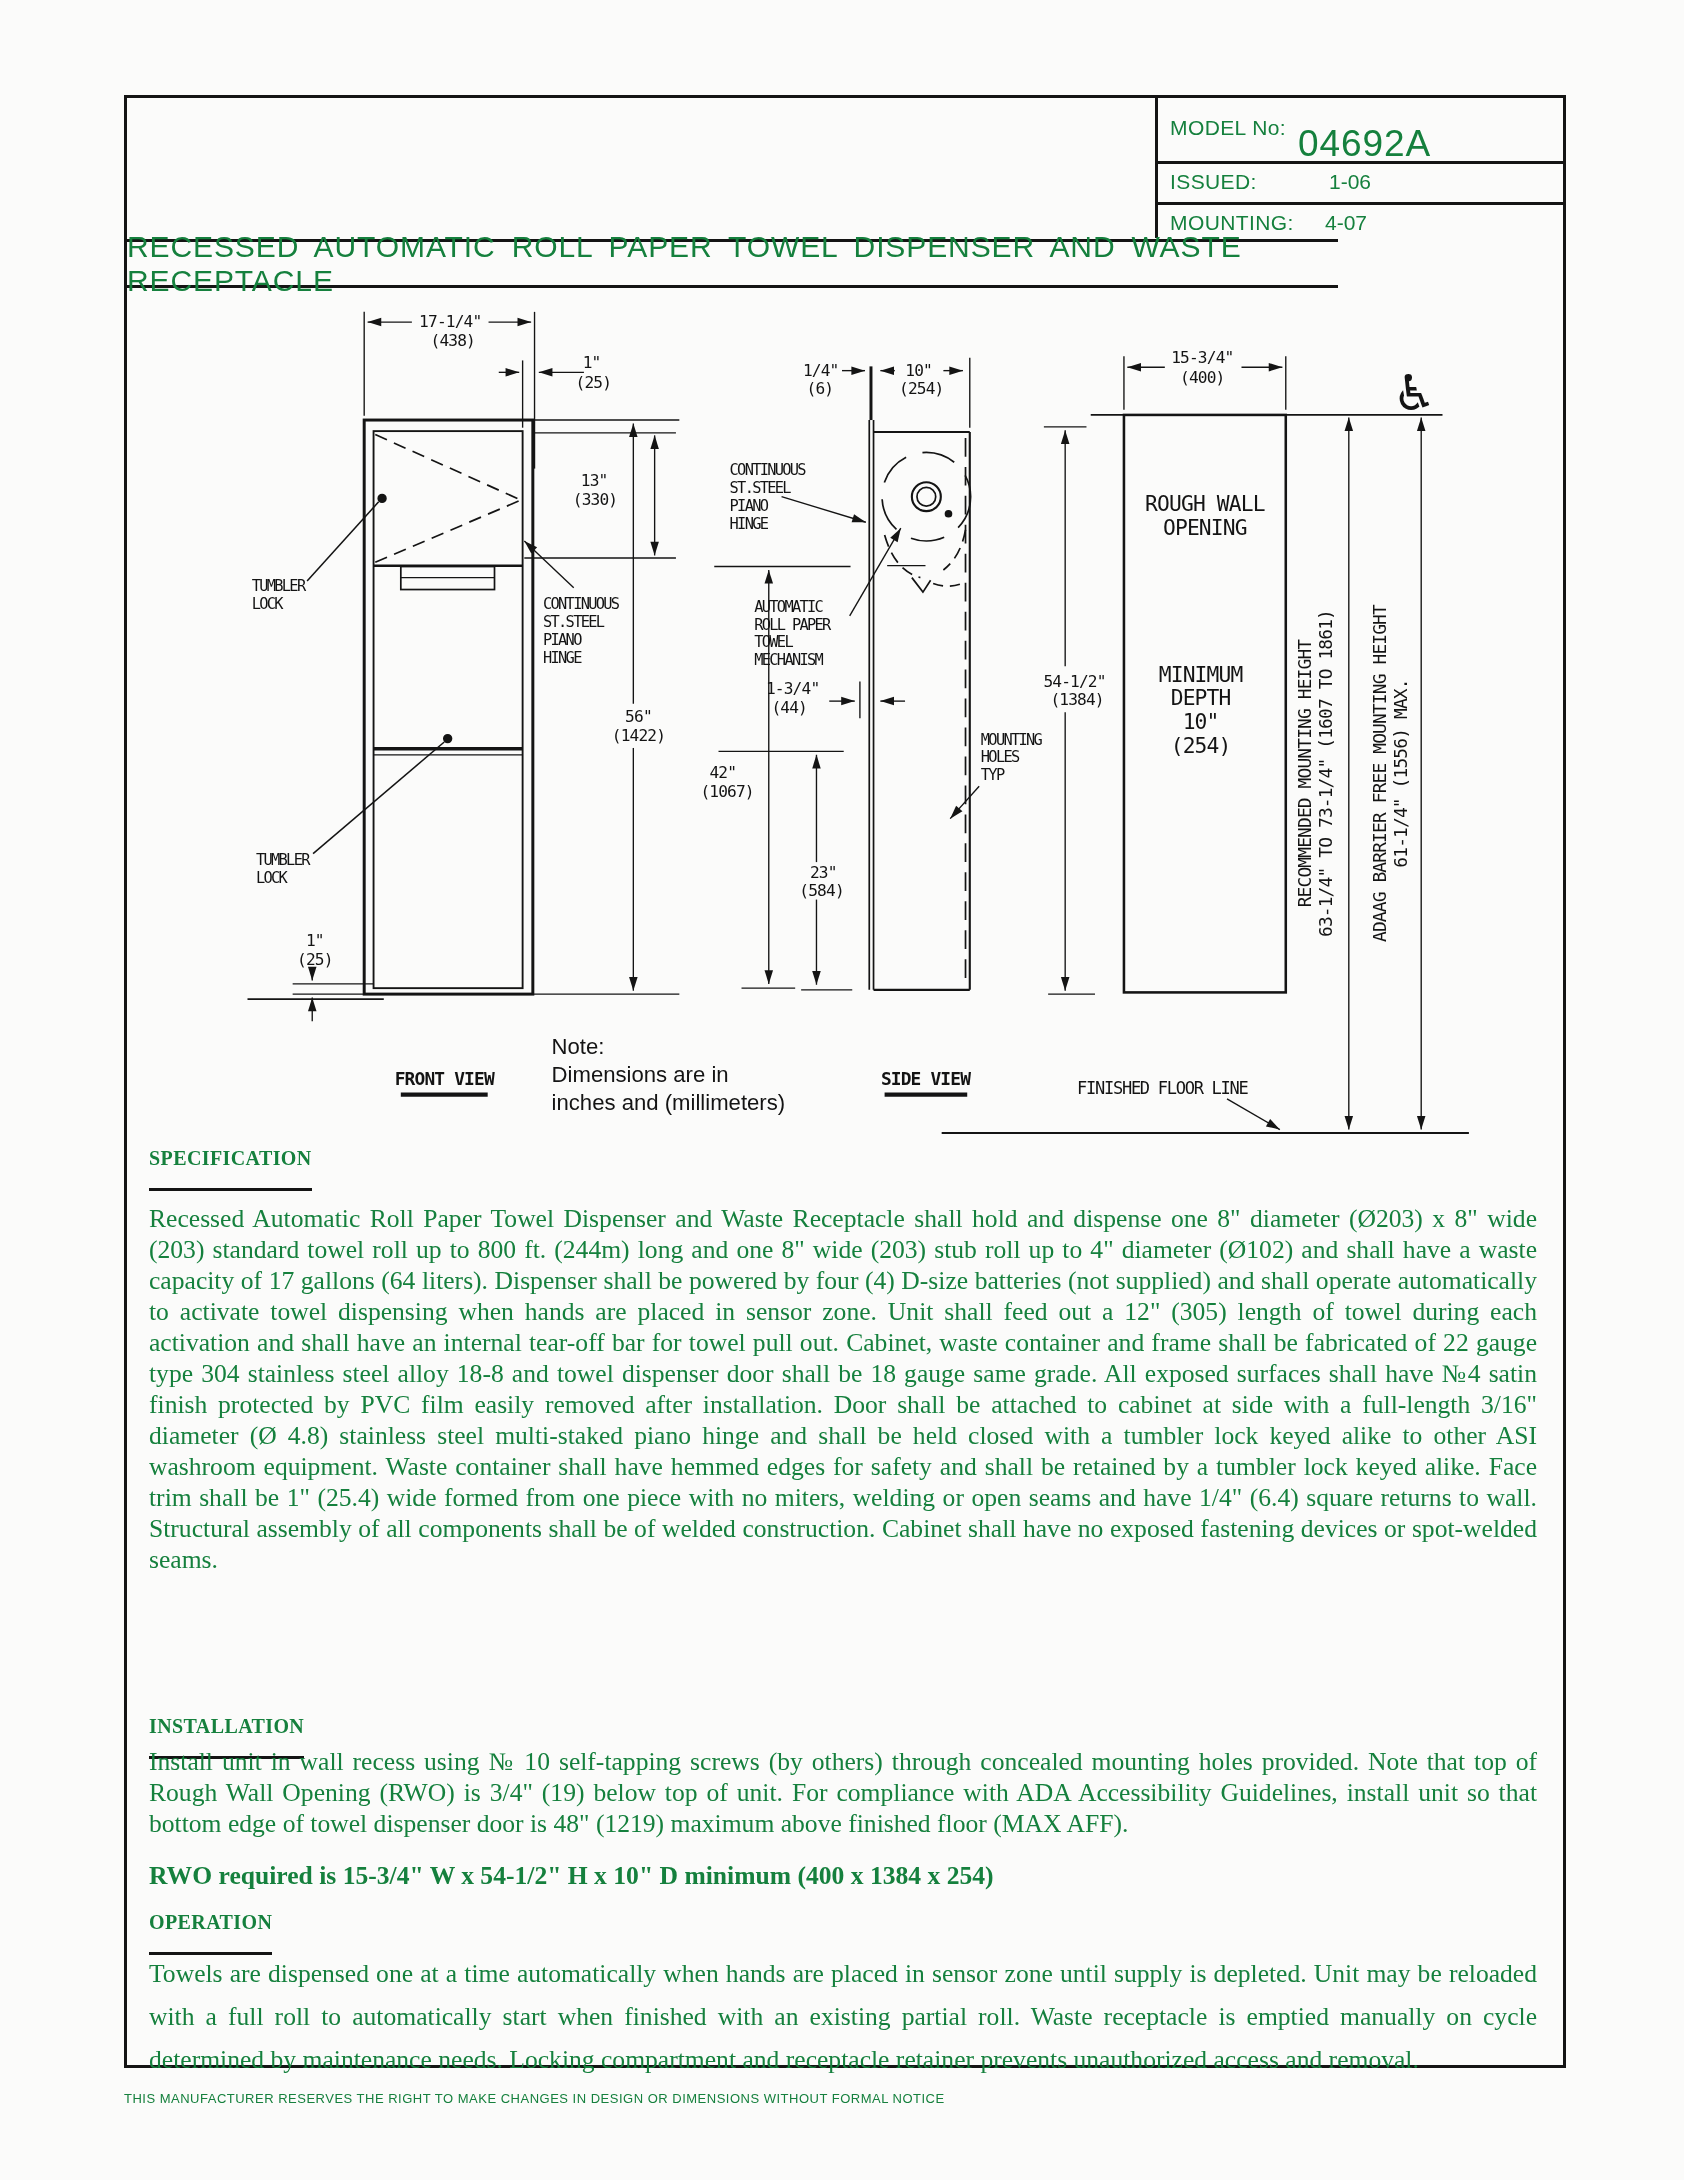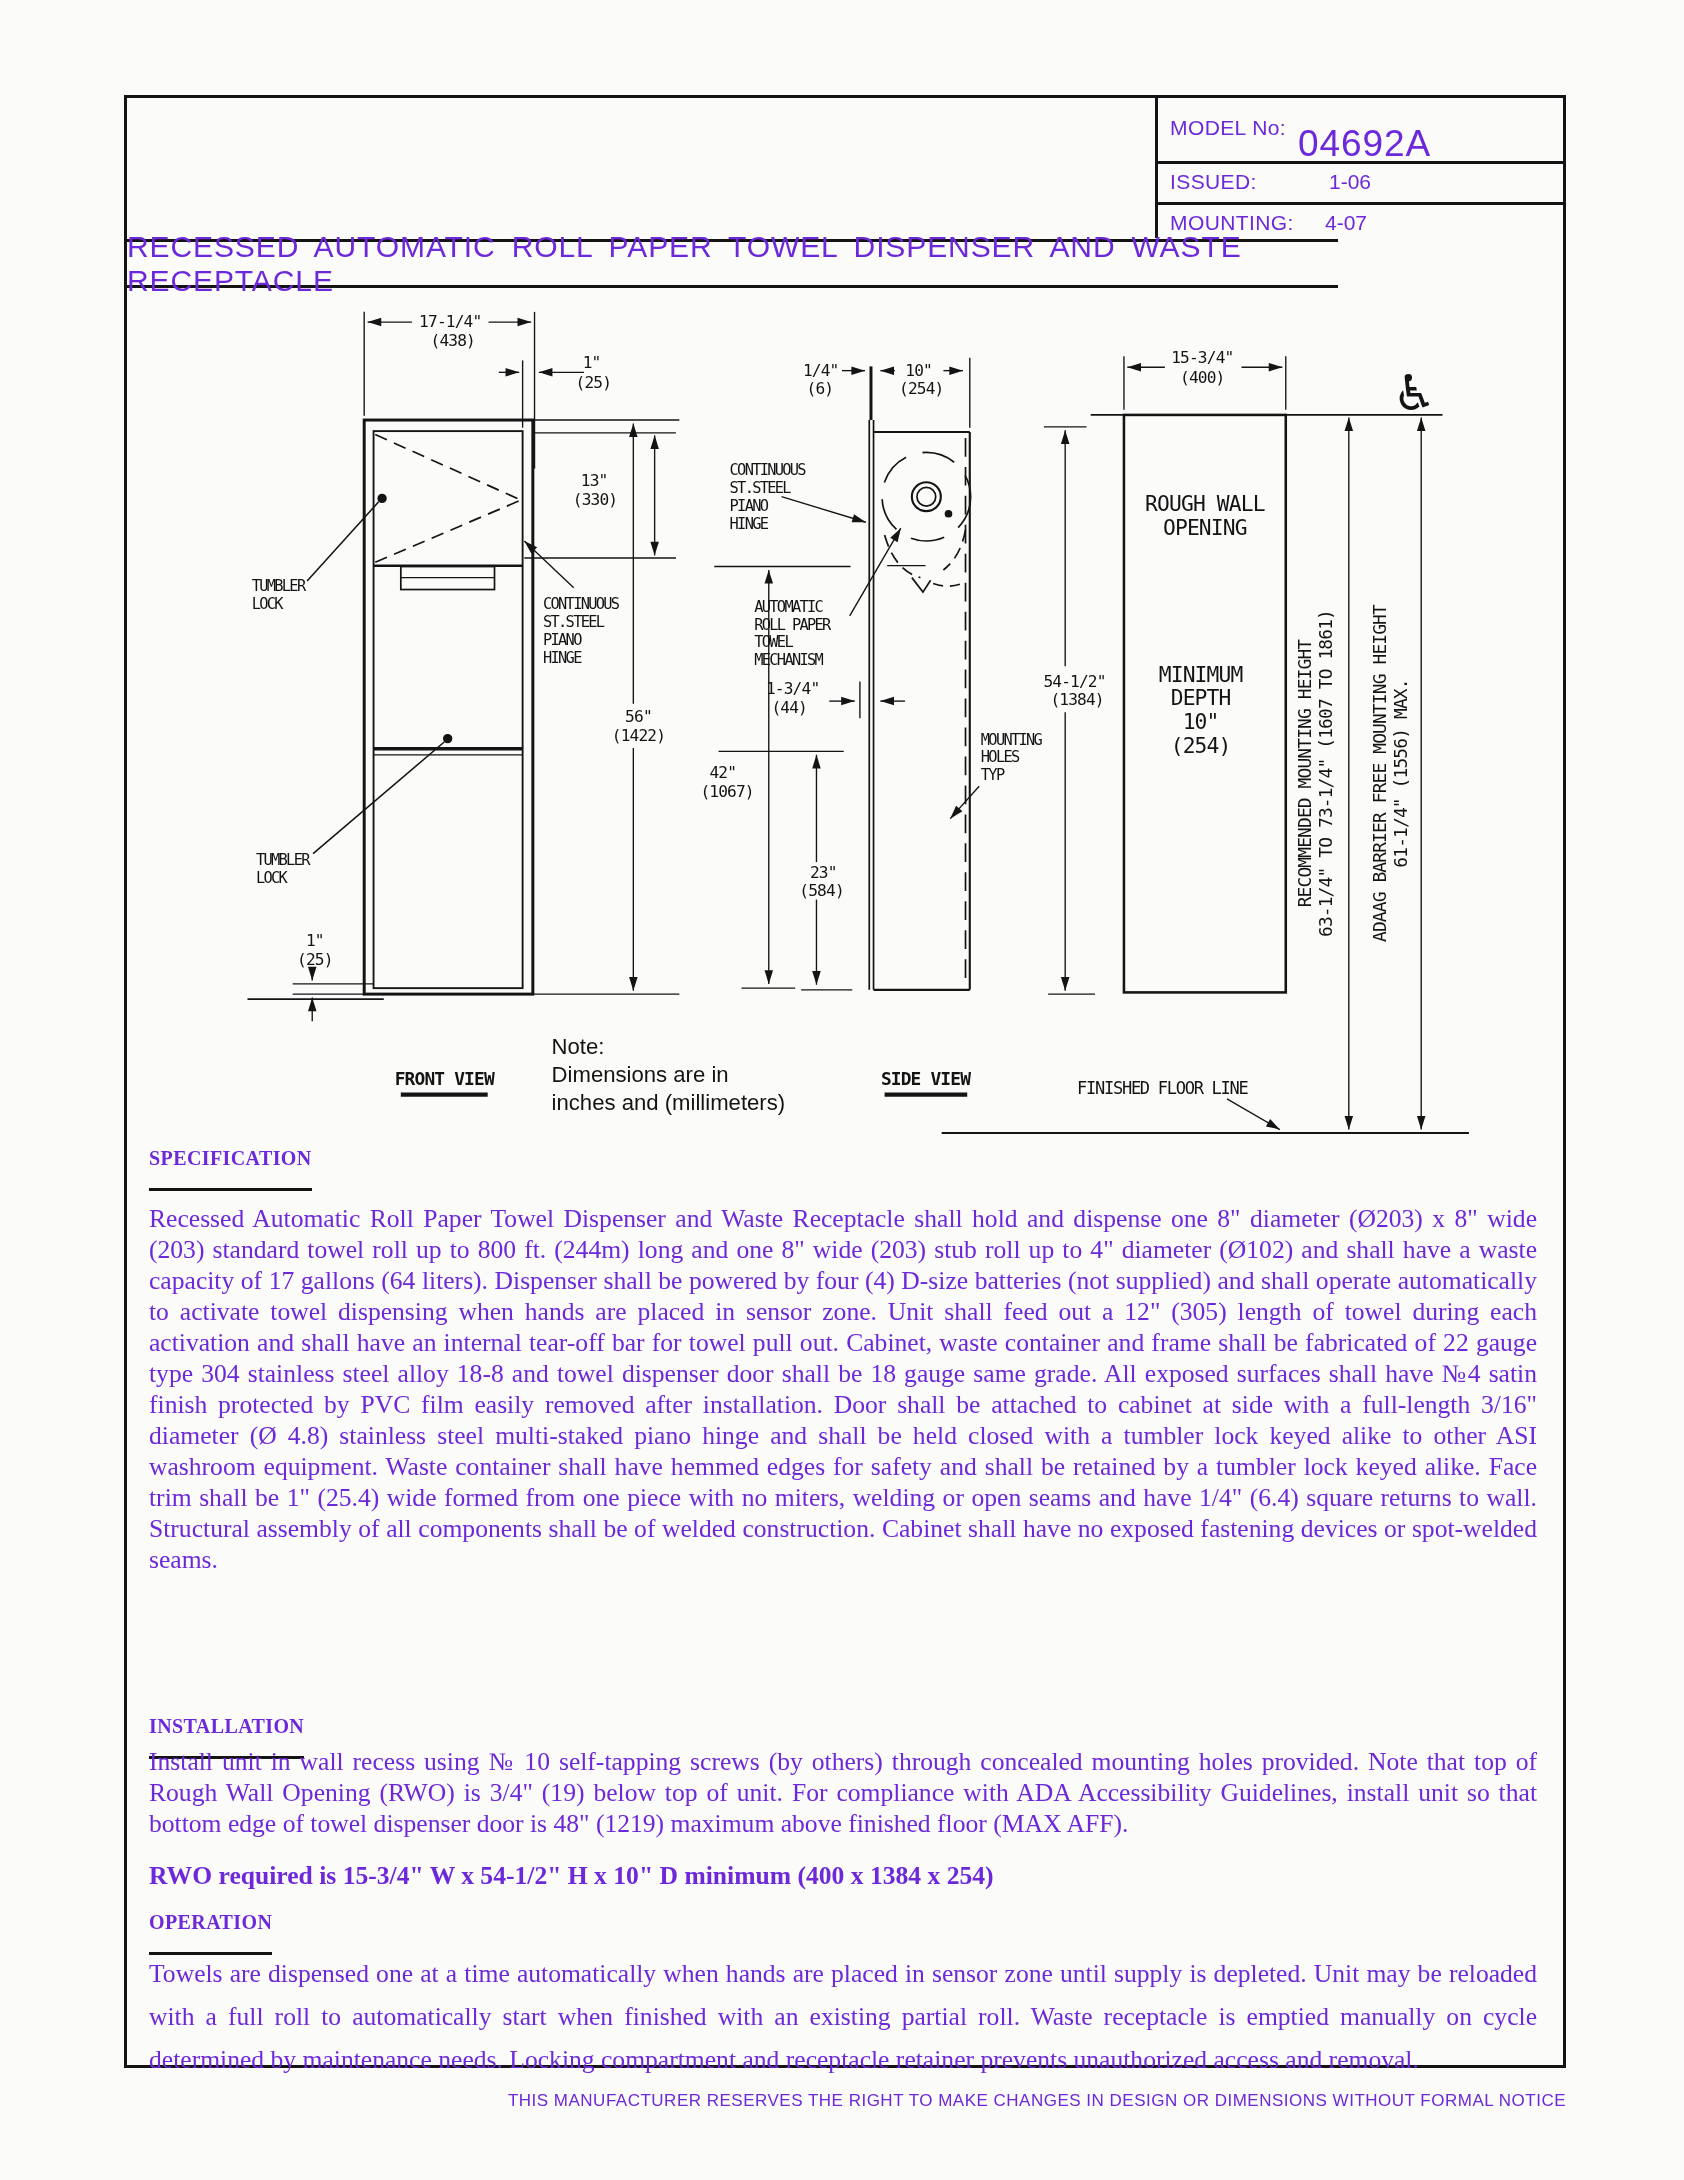--- a/index.html
+++ b/index.html
@@ -1,33 +1,33 @@
 <!DOCTYPE html>
 <html style="font-size:13.6px"><head>
 <meta charset="utf-8">
 <style>
   html,body { margin:0; padding:0; background:#e8e8e8; }
-  .page { position:relative; width:1685px; height:2181px; background:#fbfbfa; color:#6d28d9;
+  .page { position:relative; width:1685px; height:2181px; background:#fbfbfa; color:#15803d;
           font-family:"Liberation Sans", sans-serif; overflow:hidden; }
   .abs { position:absolute; }
   .frame { left:124px; top:95px; width:1442px; height:1973px; border:3.4px solid #141414; box-sizing:border-box; }
   .hline { background:#141414; height:2.6px; }
   .vline { background:#141414; width:2.6px; }
   .tb-label { font-size:21px; letter-spacing:0.4px; }
   .tb-value { font-size:21px; }
   .model-value { font-size:37px; letter-spacing:0.9px; }
   .titlebar { left:127px; top:239px; width:1211px; height:49px; border-top:3.4px solid #141414; border-bottom:3.4px solid #141414;
               box-sizing:border-box; display:flex; align-items:center; justify-content:center;
               font-size:30px; letter-spacing:0.9px; word-spacing:6.8px; }
   .sec-h { font-family:"Liberation Serif", serif; font-size:20px; font-weight:bold; letter-spacing:0.4px;
            border-bottom:3.4px solid #141414; padding-bottom:18px; display:inline-block; }
   .body-text { font-family:"Liberation Serif", serif; font-size:25.6px; line-height:31px; text-align:justify; }
   .op-text { line-height:43px; }
   .rwo-note { font-family:"Liberation Serif", serif; font-size:25.6px; font-weight:bold; }
-  .footer { left:124px; top:2091px; width:1442px; text-align:right; font-size:17px; letter-spacing:0.5px; }
+  .footer { left:124px; top:2091px; width:1442px; text-align:left; font-size:13px; letter-spacing:0.5px; }
   
   svg text { fill:#141414; }
   .cad  { font-family:"DejaVu Sans Mono", monospace; font-size:18px; letter-spacing:-2px; }
   .dim  { font-family:"DejaVu Sans Mono", monospace; font-size:19px; letter-spacing:-1px; text-anchor:middle; }
   .cadlg{ font-family:"DejaVu Sans Mono", monospace; font-size:25px; letter-spacing:-1px; text-anchor:middle; }
   .vlabel{ font-family:"DejaVu Sans Mono", monospace; font-size:21px; letter-spacing:-1px; text-anchor:middle; }
   .view { font-family:"DejaVu Sans Mono", monospace; font-size:21px; font-weight:bold; letter-spacing:-1px; text-anchor:middle; }
   .notetxt { font-family:"Liberation Sans", sans-serif; font-size:26px; }
   .ffl { font-family:"DejaVu Sans Mono", monospace; font-size:20px; letter-spacing:-1.5px; }
   .isaicon { font-family:"DejaVu Sans", sans-serif; font-size:58px; text-anchor:middle; }

